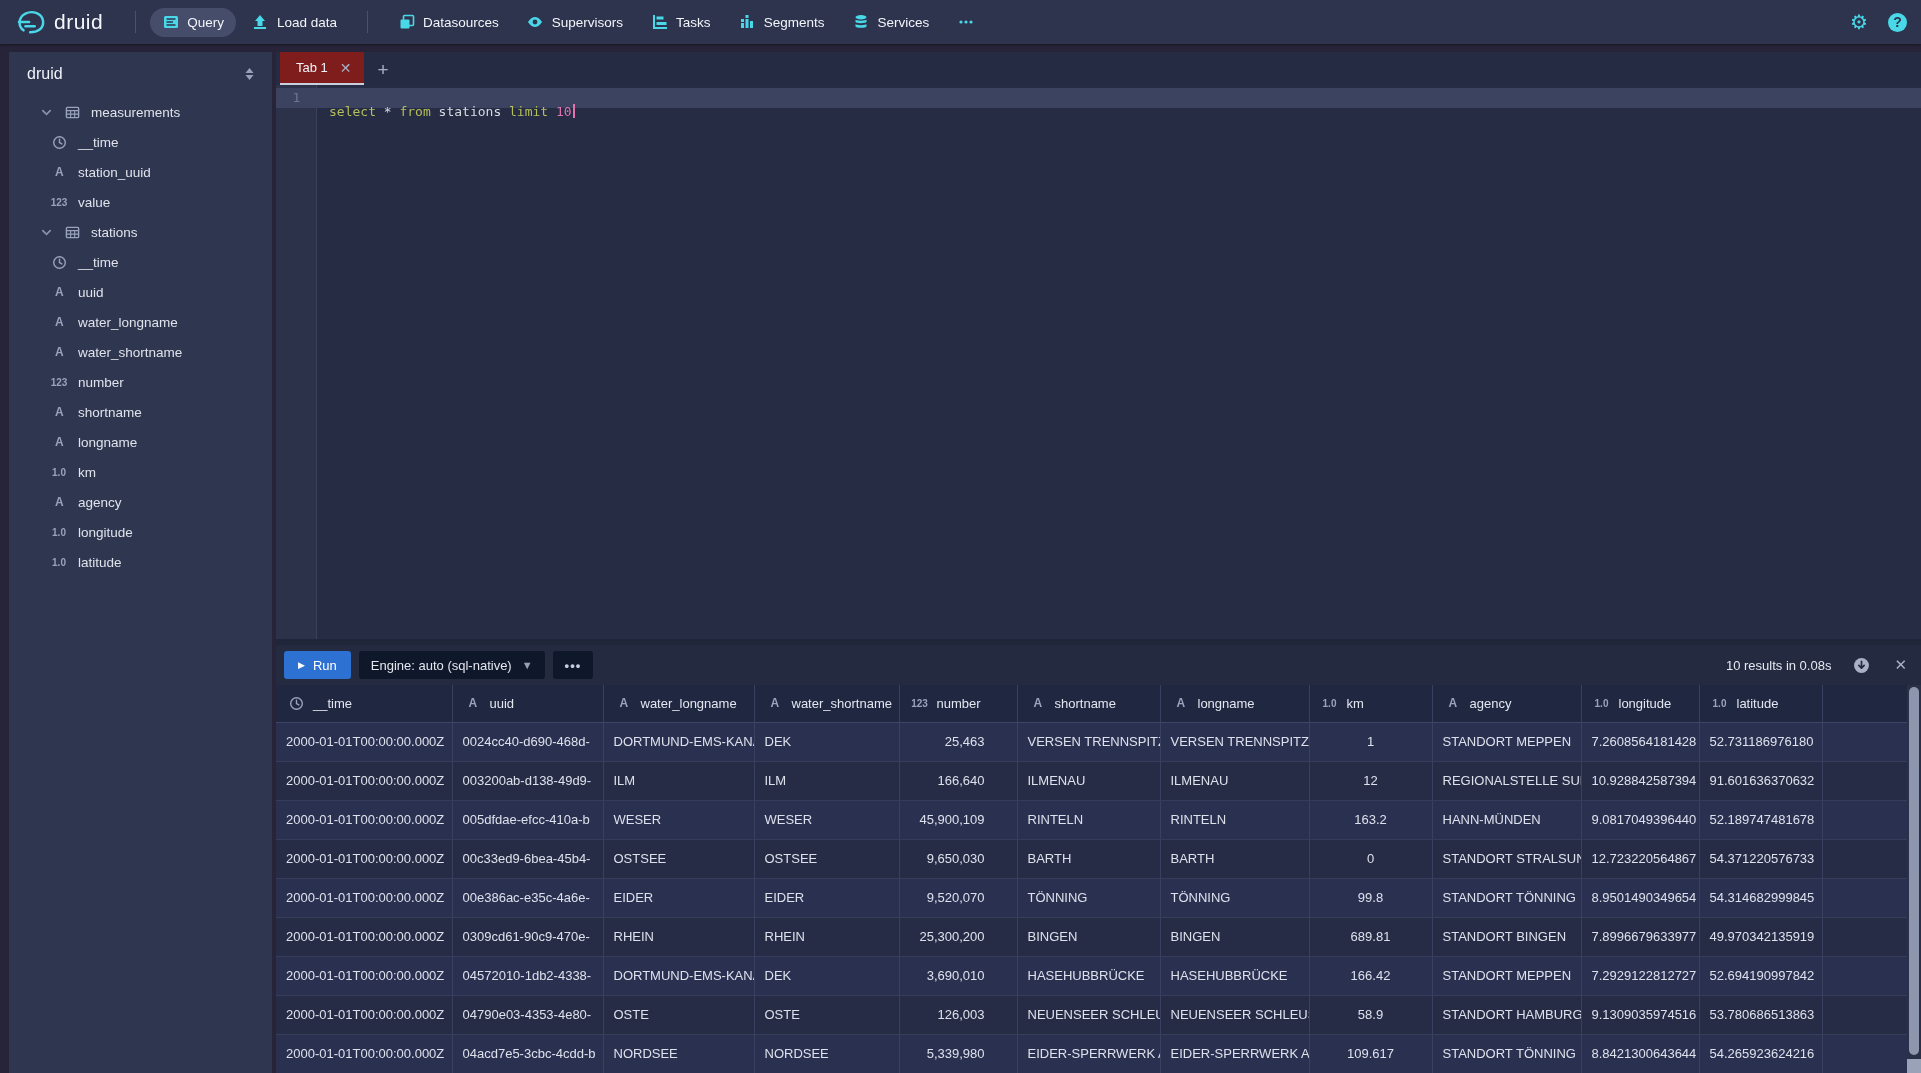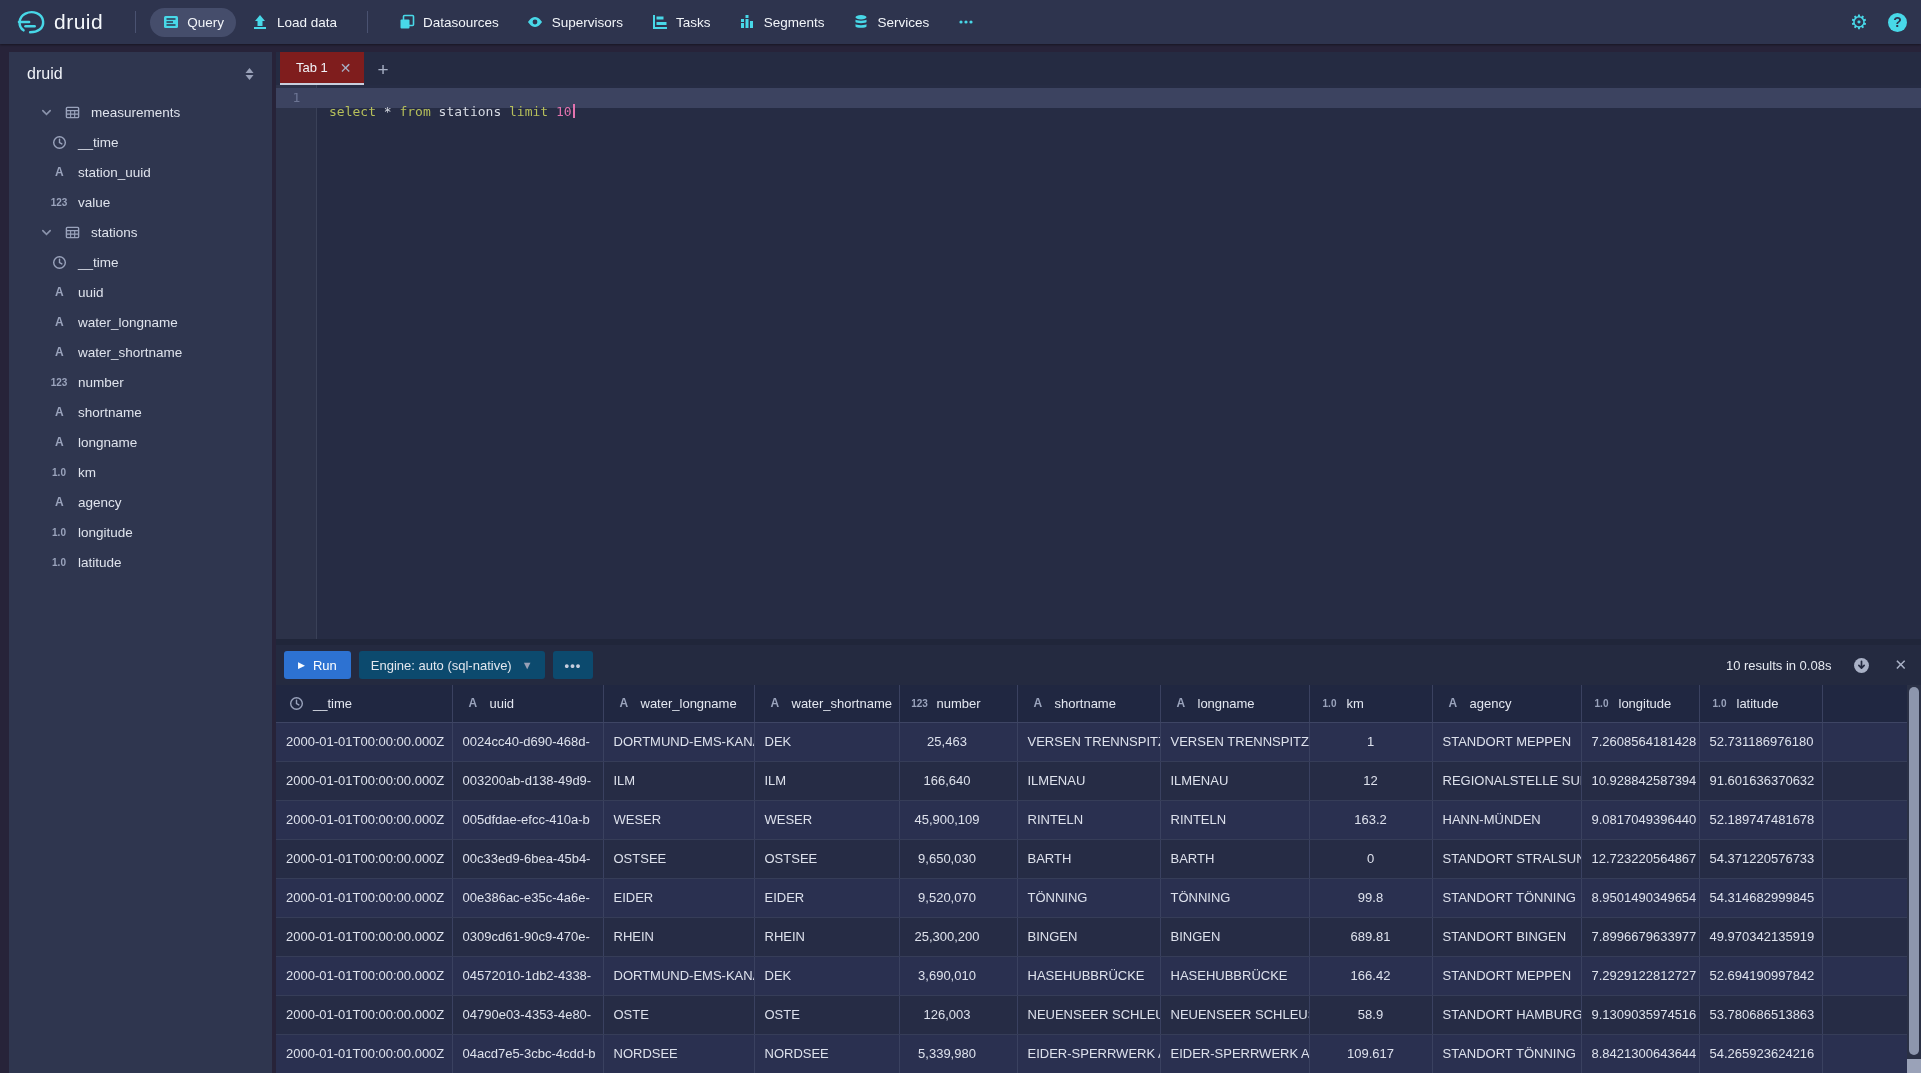--- a/index.html
+++ b/index.html
@@ -52,37 +52,37 @@
   .tok-pl { color:#d6dae3; }
   .tok-num { color:#e273ae; }
   .caret-bar { display:inline-block; width:2px; height:14px; background:#e273ae; vertical-align:-2px; margin-left:1px; }
 
   .splitter { height:6px; background:#20263a; }
 
   
   .runbar { height:40px; background:#242a40; display:flex; align-items:center; padding:0 14px 0 8px; gap:8px; }
   .run-btn { height:28px; background:#2d72d2; border:none; border-radius:3px; color:#fff; font-size:13px; display:flex; align-items:center; gap:8px; padding:0 14px; cursor:pointer; font-family:inherit; }
   .play-glyph { font-size:9px; }
-  .engine-btn, .more-btn { height:28px; background:#0c4a6e; border:none; border-radius:3px; color:#e3e7ee; font-size:13px; display:flex; align-items:center; gap:10px; padding:0 12px; cursor:pointer; font-family:inherit; }
+  .engine-btn, .more-btn { height:28px; background:#0f172a; border:none; border-radius:3px; color:#e3e7ee; font-size:13px; display:flex; align-items:center; gap:10px; padding:0 12px; cursor:pointer; font-family:inherit; }
   .caret-down { color:#98a0b6; font-size:11px; }
   .more-btn { letter-spacing:1px; font-weight:bold; color:#c6ccdc; }
   .run-spacer { flex:1; }
   .results-status { color:#e6e9f0; font-size:13px; margin-right:14px; }
   .dl-icon { color:#a9b1c6; display:flex; cursor:pointer; margin-right:16px; }
   .close-icon { color:#a9b1c6; font-size:15px; cursor:pointer; }
 
   
   .results { height:388px; position:relative; background:#252b43; overflow:hidden; }
   table { border-collapse:collapse; table-layout:fixed; width:1907px; font-size:13px; color:#dde1ec; }
   th, td { height:39px; padding:0 10px; text-align:left; font-weight:normal; white-space:nowrap; overflow:hidden; border-right:1px solid #3a4160; border-bottom:1px solid #363d58; }
   thead th { height:37px; background:#202741; color:#e3e7f0; border-bottom:1px solid #3e4564; cursor:pointer; }
   th .th-inner { display:flex; align-items:center; gap:7px; }
   tbody tr:nth-child(odd) td { background:#2a3050; }
   tbody tr:nth-child(even) td { background:#262c45; }
-  td.al-right { text-align:center; padding-right:32px; }
+  td.al-right { text-align:right; padding-right:32px; }
   td.al-center { text-align:center; }
   .vscroll { position:absolute; right:0; top:0; bottom:0; width:14px; background:#2a3045; }
   .vscroll-thumb { position:absolute; left:2px; right:2px; top:2px; bottom:18px; background:#8d96ad; border-radius:6px; cursor:pointer; }
   .scroll-corner { position:absolute; right:0; bottom:0; width:14px; height:14px; background:#9aa2b8; }
 </style>
 </head>
 <body>
 
 <header class="navbar">
   <div class="brand">

